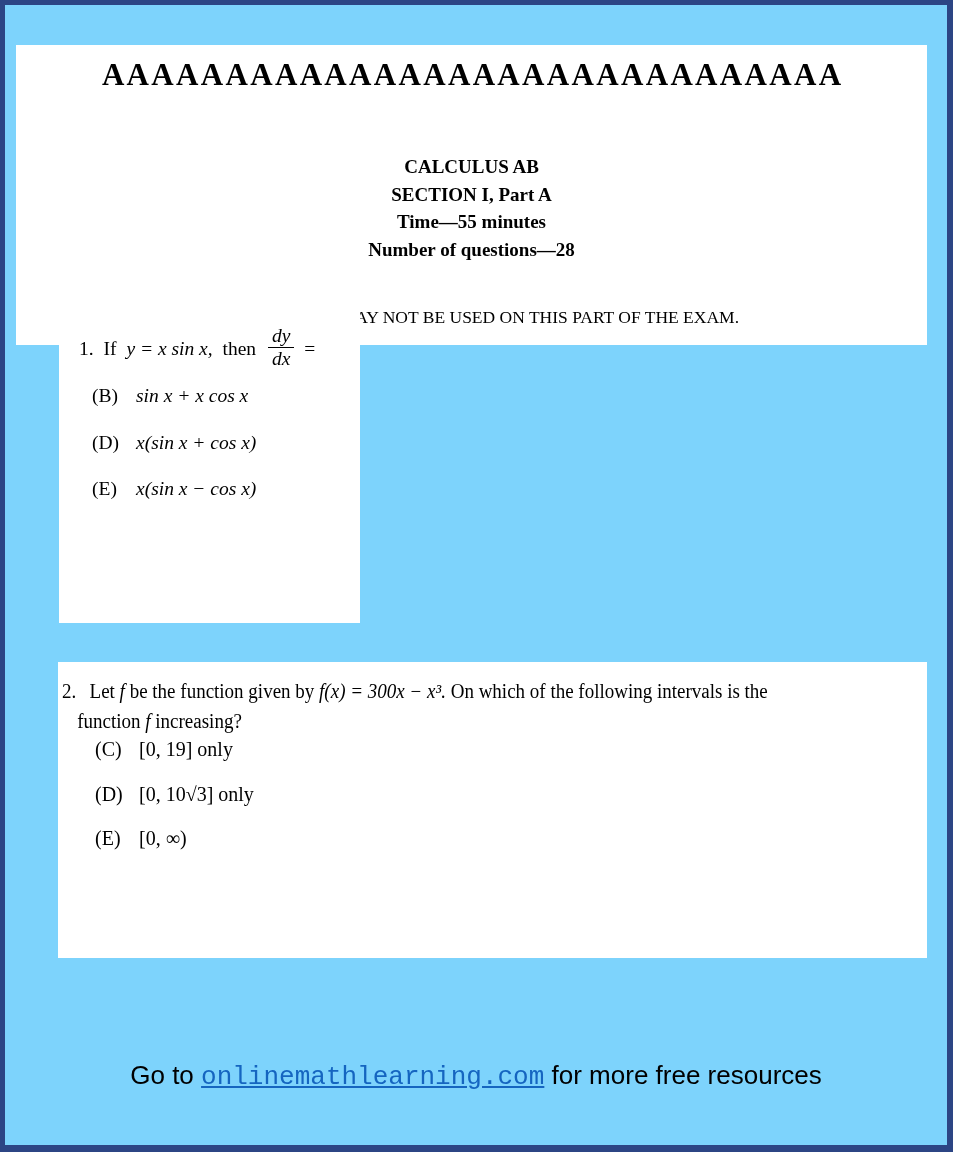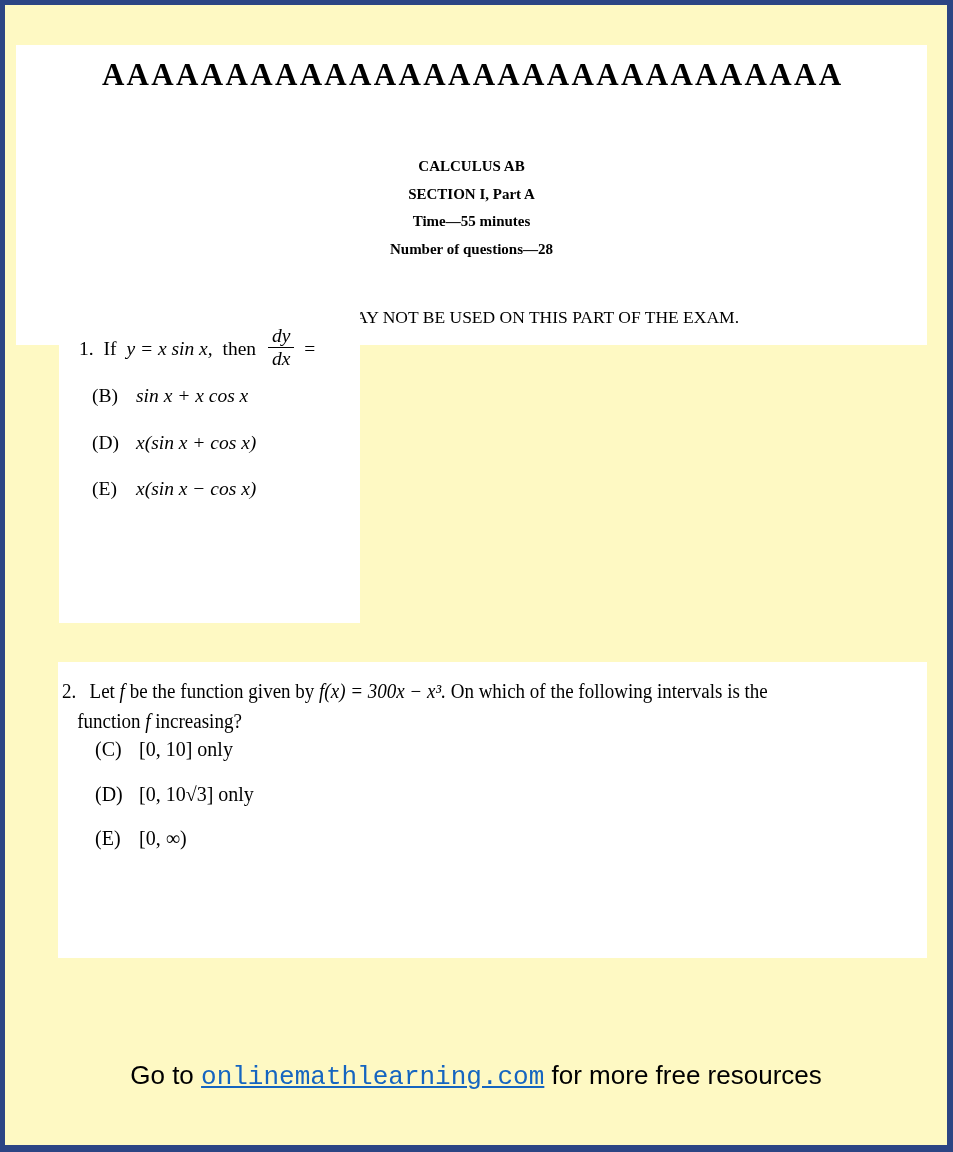--- a/index.html
+++ b/index.html
@@ -1,38 +1,38 @@
 <!DOCTYPE html>
 <html><head>
 <meta charset="utf-8">
 <style>
   html,body{margin:0;padding:0;}
   .page{
     position:relative;
     width:953px;height:1152px;
     box-sizing:border-box;
-    background:#fef9c3;
+    background:#7dd3fc;
     border-top:5px solid #2c4584;
     border-bottom:7px solid #2c4584;
     border-left:5px solid #2c4584;
     border-right:6px solid #2c4584;
     overflow:hidden;
     font-family:"Liberation Serif", serif;
     color:#000;
   }
   .sheet{position:absolute;background:#ffffff;}
   .header-sheet{left:11px;top:40px;width:911px;height:300px;}
   .a-row{
     position:absolute;top:12px;left:0;right:0;
     text-align:center;white-space:nowrap;
     font-weight:bold;font-size:31px;word-spacing:-2px;
   }
   .title-block{
     position:absolute;top:108px;left:0;right:0;
-    text-align:center;font-weight:bold;font-size:15px;line-height:27.5px;
+    text-align:center;font-weight:bold;font-size:19px;line-height:27.5px;
   }
   .calc-note{
     position:absolute;top:262px;left:0;right:0;
     text-align:center;font-size:17.5px;
   }
   .q1-card{left:54px;top:300px;width:301px;height:318px;}
   .q2-card{left:53px;top:657px;width:869px;height:296px;}
   .q-prompt{position:absolute;font-size:19.5px;}
   .q1-prompt{top:24px;left:20px;white-space:nowrap;}
   .q1-prompt > span{margin-right:5px;}
@@ -112,21 +112,21 @@
         <span>On which of the following intervals is the</span>
       </div>
       <div class="q2-line q2-line2">
         <span>function</span>
         <span class="math">f</span>
         <span>increasing?</span>
       </div>
     </div>
     <div class="options q2-options">
       <div class="opt">
-        <span class="opt-label">(C)</span><span>[0, 10] only</span>
+        <span class="opt-label">(C)</span><span>[0, 19] only</span>
       </div>
       <div class="opt">
         <span class="opt-label">(D)</span><span>[0, 10√3] only</span>
       </div>
       <div class="opt">
         <span class="opt-label">(E)</span><span>[0, ∞)</span>
       </div>
     </div>
   </div>
 

